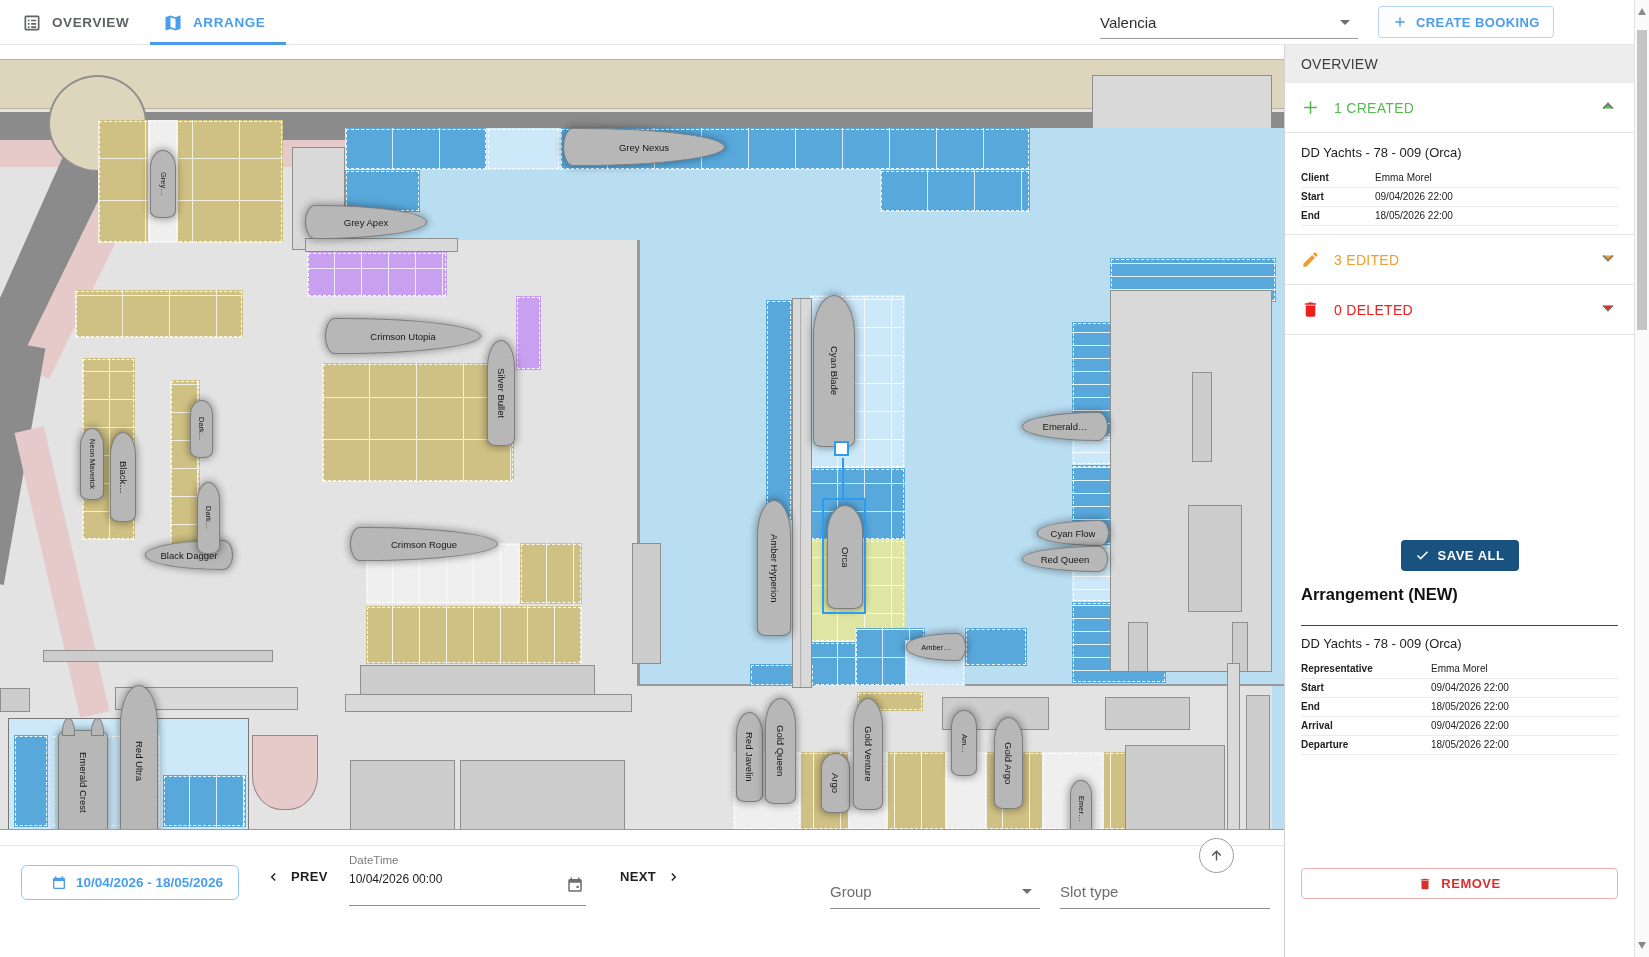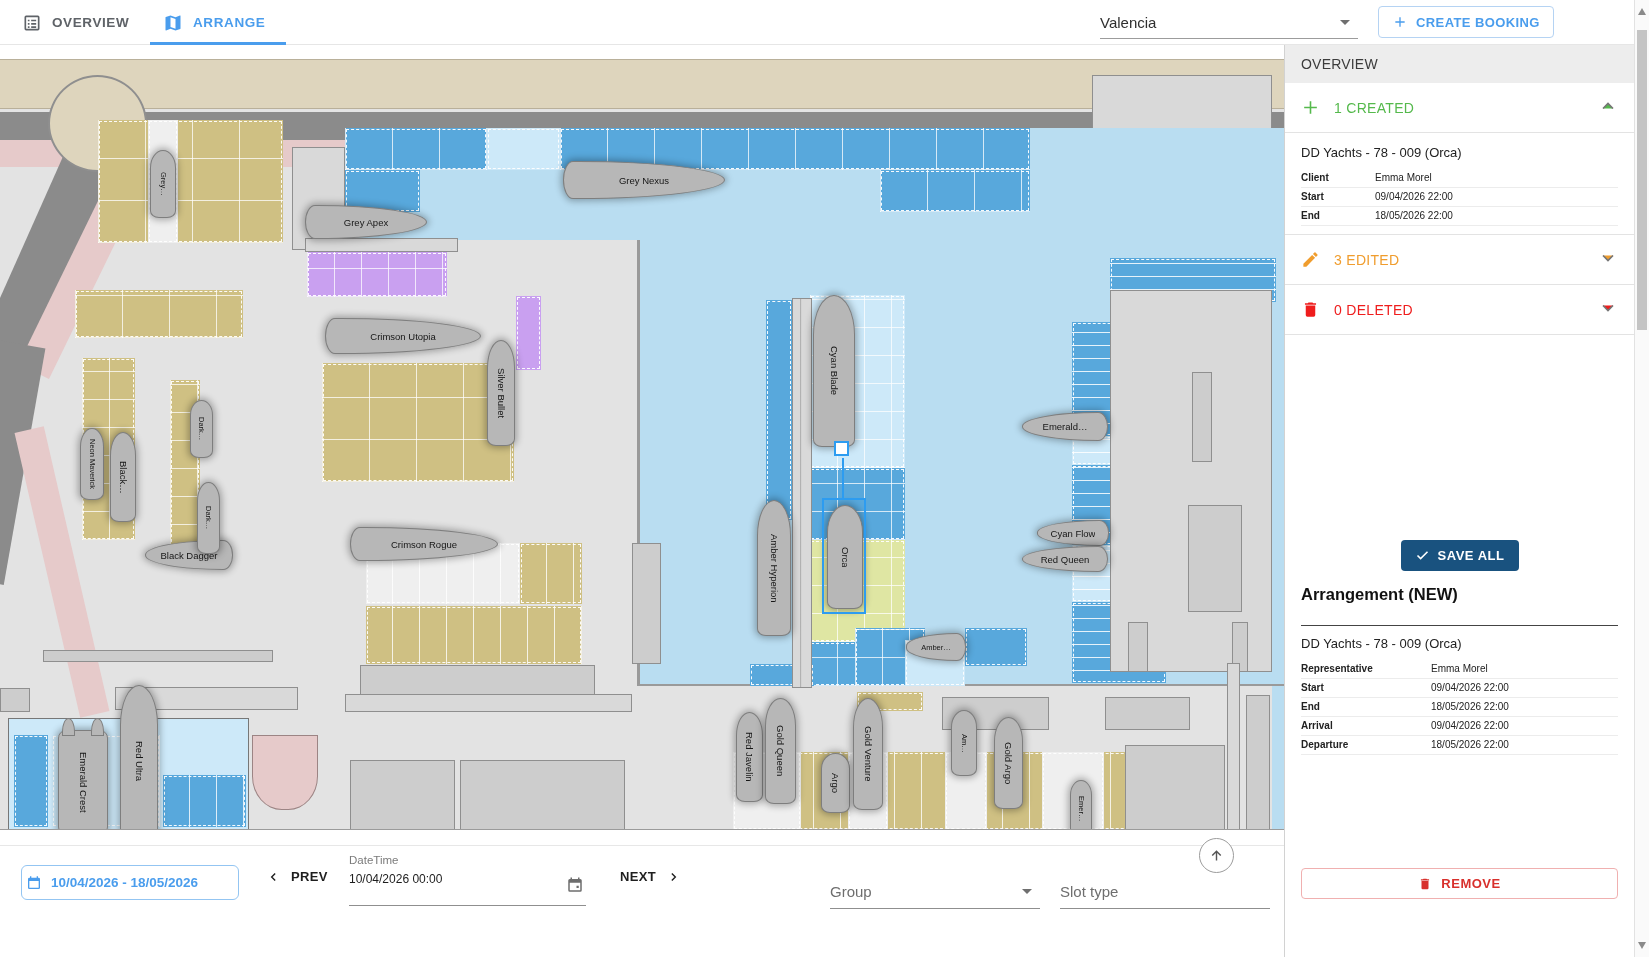--- a/index.html
+++ b/index.html
@@ -109,21 +109,21 @@
     background:#fff; color:#d8302c; font-size:13px; font-weight:700; letter-spacing:.5px;
     display:flex; align-items:center; justify-content:center; gap:9px; cursor:pointer; flex:none;
     font-family:"Liberation Sans",sans-serif; }
   #remove-btn svg { width:14px; height:14px; fill:#d8302c; }
 
   
   #bottombar { position:absolute; left:0; top:845px; width:1284px; height:112px; background:#fff;
     border-top:1px solid #e7e7e7; z-index:45; }
   #daterange-chip { position:absolute; left:21px; top:19px; width:218px; height:35px;
     border:1px solid #93c5f2; border-radius:6px; background:#fff; display:flex; align-items:center;
-    gap:9px; padding:0 4px; cursor:pointer; }
+    gap:9px; padding:0 29px; cursor:pointer; }
   #daterange-chip svg { width:16px; height:16px; fill:#4a9ded; flex:none; }
   #daterange-chip .t { font-size:13.5px; font-weight:700; color:#4a9ded; white-space:nowrap; }
   .navbtn { position:absolute; top:23px; display:flex; align-items:center; gap:10px; cursor:pointer;
     font-size:13px; font-weight:700; color:#1f1f1f; letter-spacing:.3px; background:none; border:none;
     font-family:"Liberation Sans",sans-serif; }
   .navbtn svg { width:14px; height:14px; stroke:#1f1f1f; stroke-width:2.4; fill:none; }
   #prev-btn { left:267px; } #next-btn { left:620px; }
   #datetime-field { position:absolute; left:349px; top:8px; width:237px; height:52px;
     border-bottom:1px solid #8f8f8f; cursor:text; }
   #datetime-field .flabel { font-size:11.5px; color:#7b7b7b; }
@@ -271,21 +271,21 @@
 
   <div class="selhandle" style="left:834px;top:396px"></div>
   <div class="selline" style="left:842px;top:413px;width:2px;height:42px"></div>
   <div class="selbox" style="left:822px;top:453px;width:44px;height:116px"></div>
 <div class="boat up small" style="left: 150px; top: 105px; width: 26px; height: 68px;">
       <span class="lbl">Grey…</span>
     </div>
     <div class="boat right" style="left: 305px; top: 160px; width: 122px; height: 34px;">
       <span class="lbl">Grey Apex</span>
     </div>
-    <div class="boat right" style="left: 563px; top: 83px; width: 162px; height: 38px; margin-top: 33px;">
+    <div class="boat right" style="left: 563px; top: 83px; width: 162px; height: 38px;">
       <span class="lbl">Grey Nexus</span>
     </div>
     <div class="boat right" style="left: 325px; top: 273px; width: 156px; height: 36px;">
       <span class="lbl">Crimson Utopia</span>
     </div>
     <div class="boat up" style="left: 487px; top: 295px; width: 28px; height: 106px;">
       <span class="lbl">Silver Bullet</span>
     </div>
     <div class="boat right" style="left: 350px; top: 482px; width: 148px; height: 34px;">
       <span class="lbl">Crimson Rogue</span>

